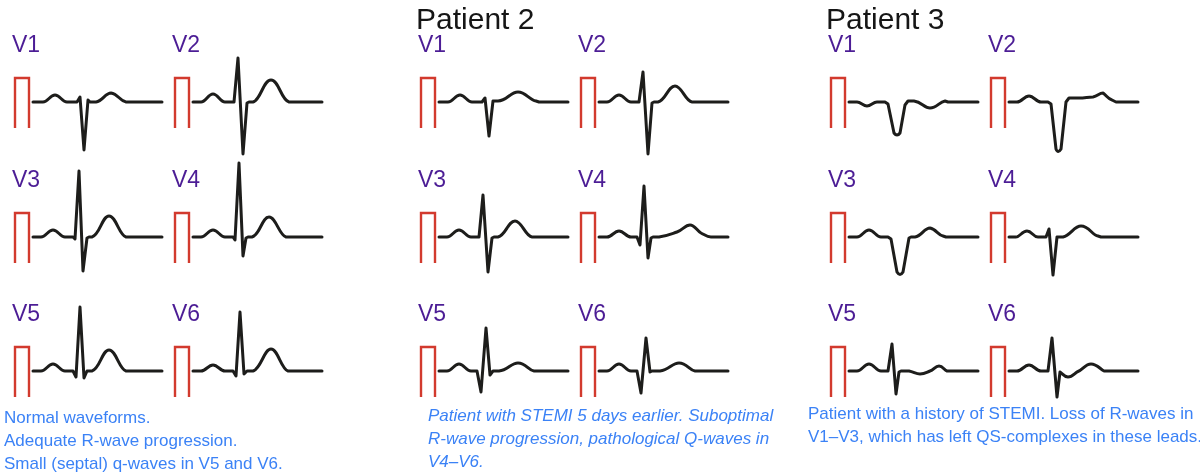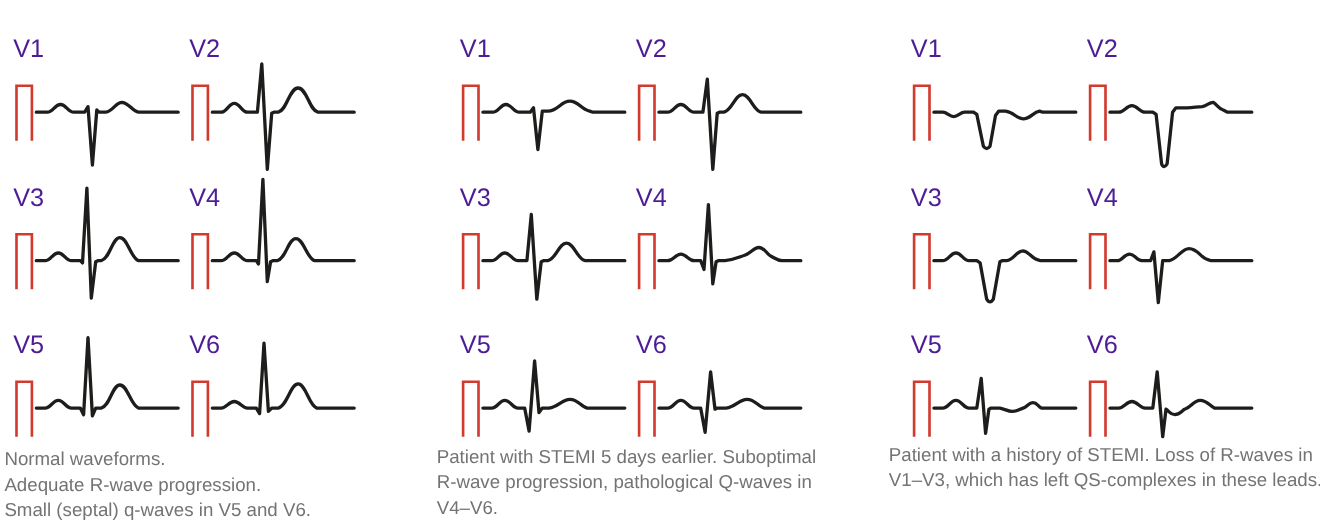--- a/index.html
+++ b/index.html
@@ -18,25 +18,25 @@
   .lead{position:absolute;width:160px;height:150px;}
   .lead-label{
     position:absolute;top:7px;left:2px;
     font-size:23px;font-weight:400;color:#4c1d95;white-space:nowrap;
   }
   .lead-svg{position:absolute;top:0;left:0;overflow:visible;}
   .trace{fill:none;stroke:var(--wave-color,#1d1d1b);stroke-width:3;stroke-linecap:round;stroke-linejoin:round;}
   .pulse{fill:none;stroke:var(--cal-color,#d23a2e);stroke-width:2.4;stroke-linecap:butt;stroke-linejoin:miter;}
   .caption{
     position:absolute;width:395px;
-    font-size:17px;line-height:23px;color:#737373;
+    font-size:17px;line-height:23px;color:#3b82f6;
     white-space:pre-line;
   }
   .caption-1{left:4px;top:406px;}
-  .caption-2{left:397px;top:404px;}
+  .caption-2{left:428px;top:404px;font-style:italic;}
   .caption-3{left:808px;top:402px;}
 </style>
 </head>
 <body style="--wave-color: #1d1d1b; --cal-color: #d23a2e; background: rgb(255, 255, 255); color: rgb(22, 22, 22);">
 
 <div class="panel" style="left:10px">
   <div class="leads">
   <div class="lead" style="left: 0px; top: 24px;">
     <svg class="lead-svg" width="160" height="150" viewBox="0 0 160 150">
       <path class="pulse" d="M5,104 L5,54 L19,54 L19,104"></path>
@@ -80,20 +80,21 @@
   <div class="lead" style="left: 160px; top: 293px;">
     <svg class="lead-svg" width="160" height="150" viewBox="0 0 160 150">
       <path class="pulse" d="M5,104 L5,54 L19,54 L19,104"></path>
       <path class="trace" d="M23,78 h8 c5,0 7,-6 12,-6 c5,0 7,6 12,6 h8 l3,5 l4,-64 l4,62 l3,-3 h6 c8,-2 11,-22 18,-22 c7,0 10,20 17,22 h34"></path>
     </svg>
     <div class="lead-label">V6</div>
   </div>
 </div>
 </div>
 <div class="panel" style="left:416px">
+  <div class="panel-title">Patient 2</div>
   <div class="leads">
   <div class="lead" style="left: 0px; top: 24px;">
     <svg class="lead-svg" width="160" height="150" viewBox="0 0 160 150">
       <path class="pulse" d="M5,104 L5,54 L19,54 L19,104"></path>
       <path class="trace" d="M23,78 h9 c5,0 7,-7 12,-7 c5,0 7,7 12,7 h10 l3,-4 l4,38 l4,-35 h5 c9,0 12,-9 20,-9 c8,0 11,8 18,9 l3,1 h29"></path>
     </svg>
     <div class="lead-label">V1</div>
   </div>
 
   <div class="lead" style="left: 160px; top: 24px;">
@@ -131,20 +132,21 @@
   <div class="lead" style="left: 160px; top: 293px;">
     <svg class="lead-svg" width="160" height="150" viewBox="0 0 160 150">
       <path class="pulse" d="M5,104 L5,54 L19,54 L19,104"></path>
       <path class="trace" d="M23,78 h8 c5,0 7,-7 12,-7 c5,0 7,7 12,7 h6 l4,22 l5,-55 l4,34 l2,-1 h8 c9,-1 12,-8 19,-8 c8,0 10,7 16,8 h33"></path>
     </svg>
     <div class="lead-label">V6</div>
   </div>
 </div>
 </div>
 <div class="panel" style="left:826px">
+  <div class="panel-title">Patient 3</div>
   <div class="leads">
   <div class="lead" style="left: 0px; top: 24px;">
     <svg class="lead-svg" width="160" height="150" viewBox="0 0 160 150">
       <path class="pulse" d="M5,104 L5,54 L19,54 L19,104"></path>
       <path class="trace" d="M23,78 h8 c4,0 6,4 10,4 c4,0 6,-4 10,-4 h8 l3,2 l6,29 q3,4 6,0 l5,-28 l3,-4 h6 c8,1 10,7 16,7 c7,0 9,-6 15,-7 l3,1 h30"></path>
     </svg>
     <div class="lead-label">V1</div>
   </div>
 
   <div class="lead" style="left: 160px; top: 24px;">

